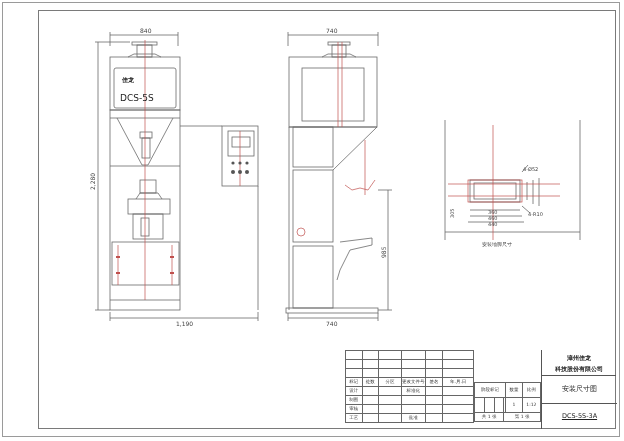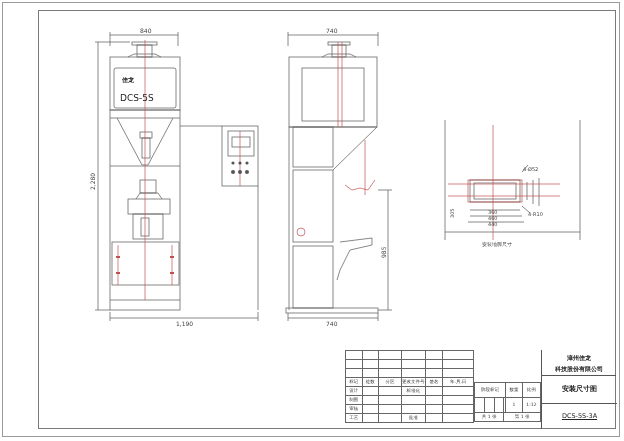--- a/index.html
+++ b/index.html
@@ -5,21 +5,21 @@
   html,body{margin:0;padding:0;background:#fff;}
   body{width:624px;height:441px;position:relative;overflow:hidden;font-family:"DejaVu Sans",sans-serif;}
   .outer{position:absolute;left:2px;top:2px;width:618px;height:435px;border:1px solid #9a9a9a;box-sizing:border-box;}
   .inner{position:absolute;left:38px;top:10px;width:578px;height:419px;border:1px solid #7a7a7a;box-sizing:border-box;}
   svg{position:absolute;left:0;top:0;}
   .dim{font-size:6px;fill:#444;font-family:"DejaVu Sans",sans-serif;}
   .tb{position:absolute;left:345px;top:350px;width:271px;height:79px;}
   .tb table{border-collapse:collapse;position:absolute;font-size:4.5px;color:#333;}
   .tb td{border:1px solid #666;padding:0;text-align:center;height:8px;line-height:8px;white-space:nowrap;overflow:hidden;}
   .company{position:absolute;left:196px;top:0;width:75px;height:26px;border-left:1px solid #555;border-bottom:1px solid #555;font-size:6px;font-weight:bold;text-align:center;line-height:11px;padding-top:2px;box-sizing:border-box;color:#222;}
-  .dtitle{position:absolute;left:196px;top:26px;width:75px;height:27px;border-left:1px solid #555;border-bottom:1px solid #555;font-size:7px;font-weight:bold;text-align:center;line-height:27px;color:#222;}
+  .dtitle{position:absolute;left:196px;top:26px;width:75px;height:27px;border-left:1px solid #555;border-bottom:1px solid #555;font-size:7px;font-weight:normal;text-align:center;line-height:27px;color:#222;}
   .dno{position:absolute;left:196px;top:53px;width:75px;height:26px;border-left:1px solid #555;font-size:6.5px;text-align:center;line-height:26px;color:#222;text-decoration:underline;}
 </style>
 </head>
 <body>
 
 <div class="outer"></div>
 <div class="inner"></div>
 
 <svg width="624" height="441">
   <g stroke="#6a6a6a" fill="none" stroke-width="0.8">

